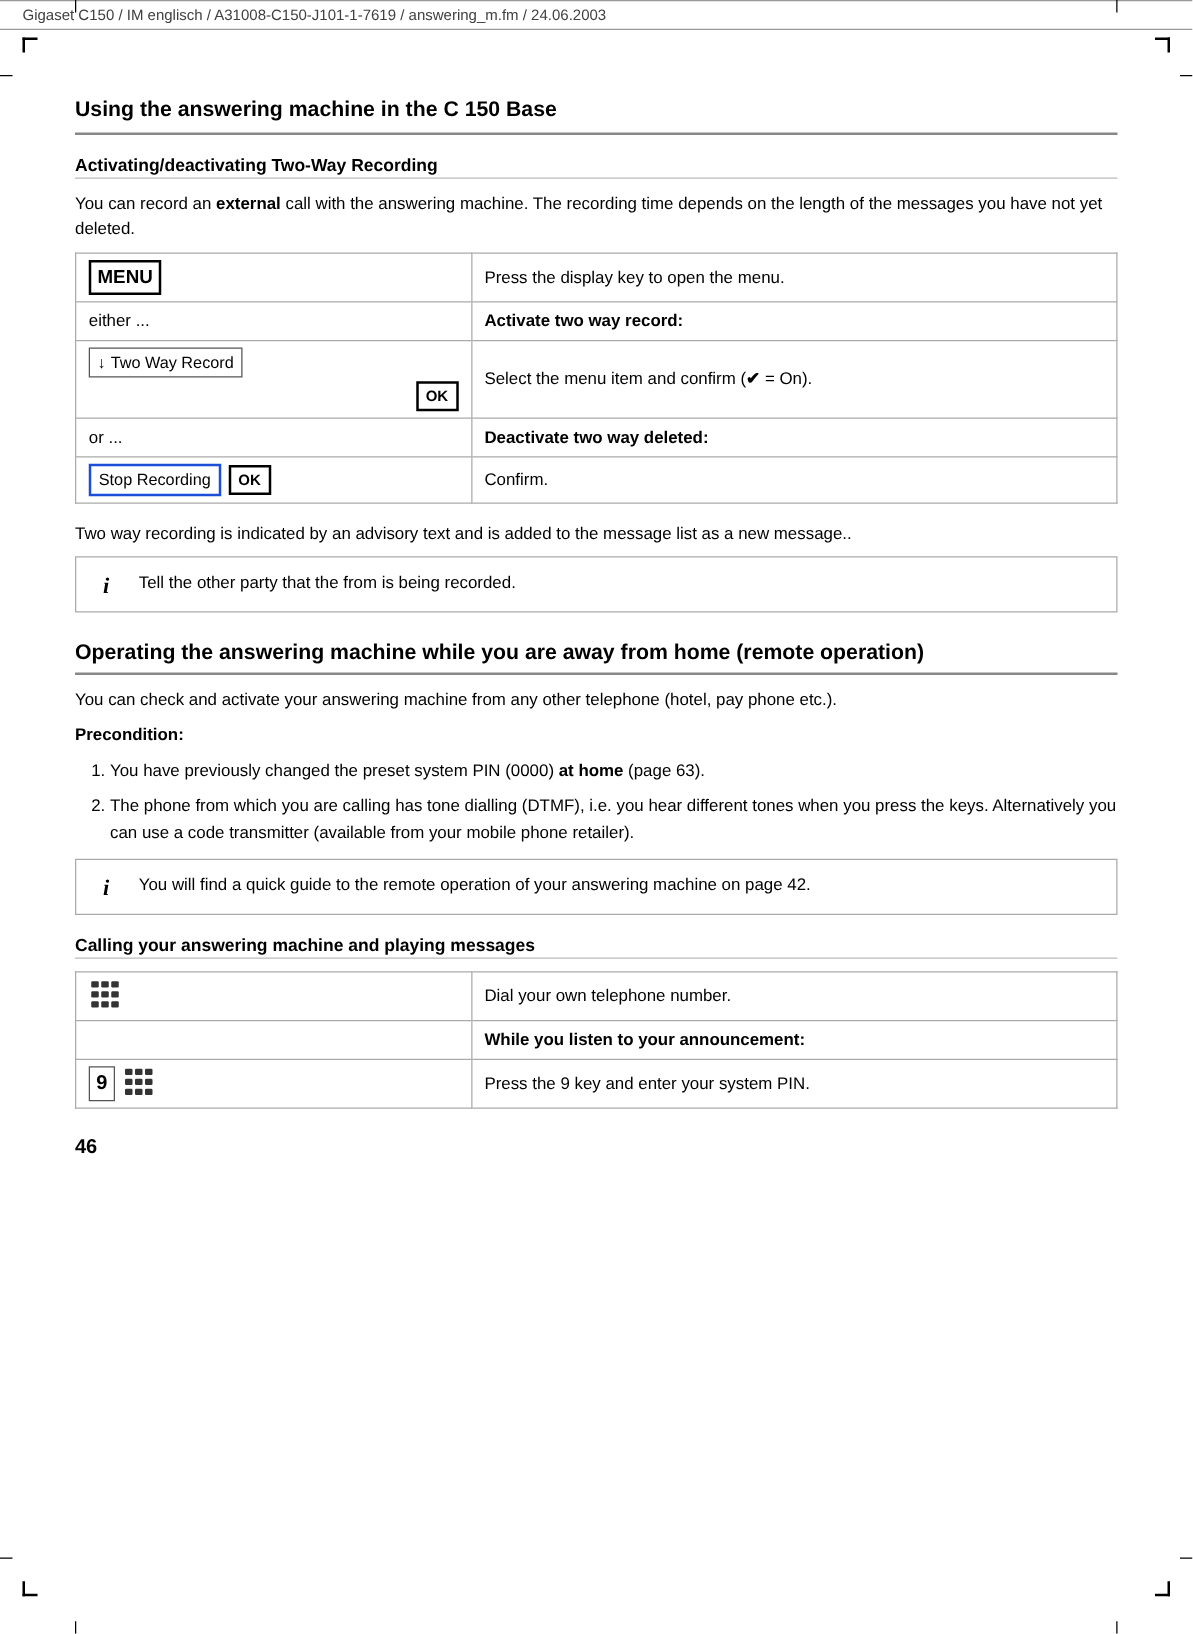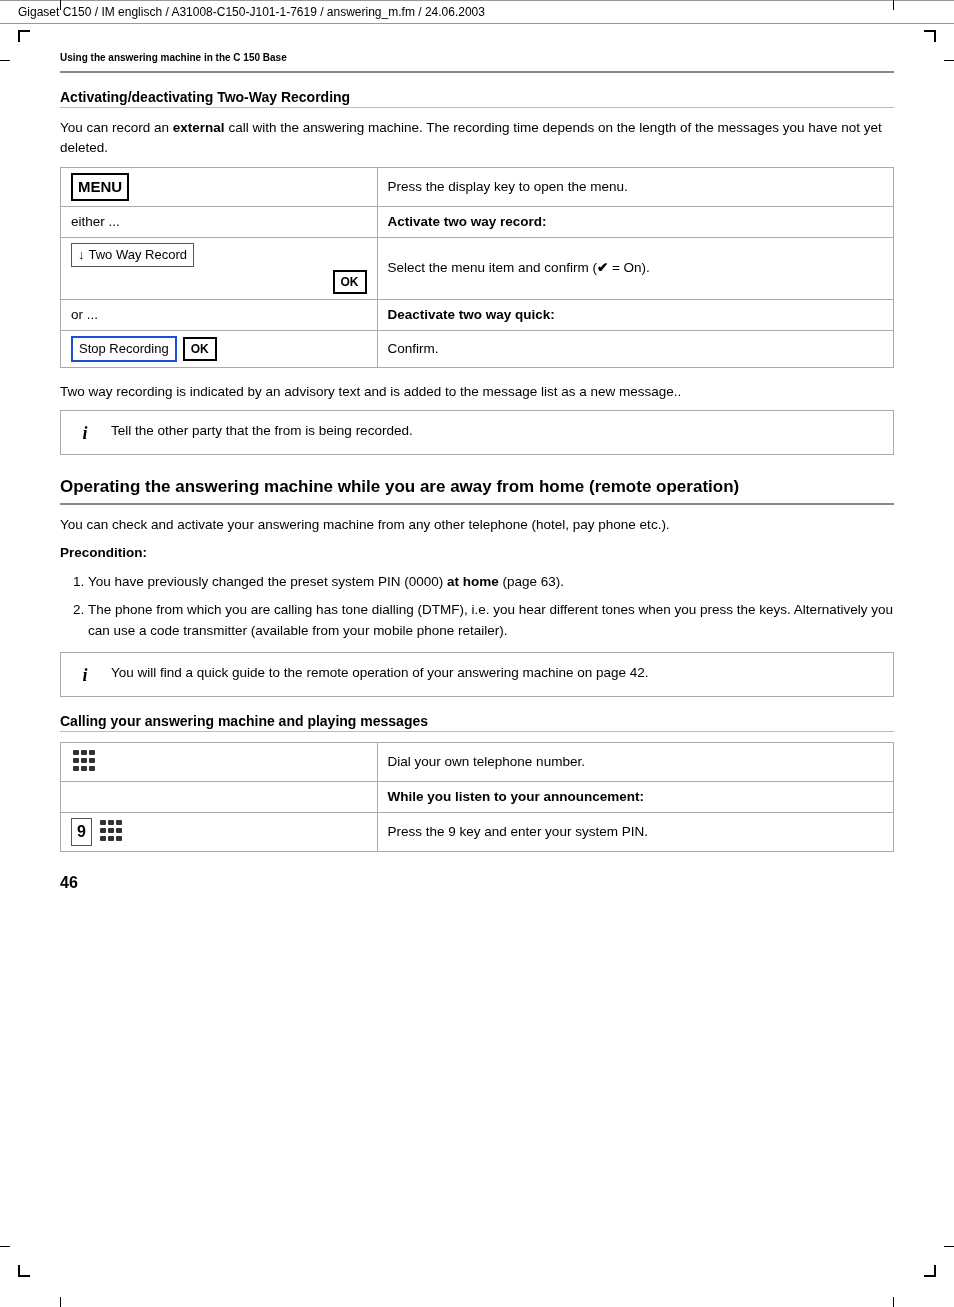--- a/index.html
+++ b/index.html
@@ -12,21 +12,21 @@
       min-height: 1307px;
       position: relative;
     }
 
     
     .header-bar {
       border-top: 1px solid #999;
       border-bottom: 1px solid #999;
       padding: 4px 18px;
       font-size: 12px;
-      color: #000000;
+      color: #404040;
       display: flex;
       align-items: center;
     }
 
     
     .corner-tl, .corner-tr, .corner-bl, .corner-br {
       position: absolute;
       width: 12px;
       height: 12px;
     }
@@ -48,24 +48,24 @@
     .tick-left-bottom { bottom: 60px; left: 0; height: 1px; width: 10px; background: #000; position: absolute; }
     .tick-right-top { top: 60px; right: 0; height: 1px; width: 10px; background: #000; position: absolute; }
     .tick-right-bottom { bottom: 60px; right: 0; height: 1px; width: 10px; background: #000; position: absolute; }
 
     .content {
       padding: 20px 60px 40px 60px;
     }
 
     
     .section-title {
-      font-size: 10px;
+      font-size: 17px;
       font-weight: bold;
       margin-bottom: 8px;
-      margin-top: 8px;
+      margin-top: 34px;
     }
 
     .section-rule {
       border: none;
       border-top: 2px solid #888;
       margin-bottom: 10px;
     }
     .section-rule-thin {
       border: none;
       border-top: 1px solid #bbb;
@@ -285,21 +285,21 @@
         <td class="right-cell">
           <span>Select the menu item and confirm (</span><span class="bold">✔</span><span> = On).</span>
         </td>
       </tr>
 
       <tr>
         <td class="left-cell">
           <span>or ...</span>
         </td>
         <td class="right-cell">
-          <span class="bold">Deactivate two way quick:</span>
+          <span class="bold">Deactivate two way deleted:</span>
         </td>
       </tr>
 
       <tr>
         <td class="left-cell">
           <div class="stop-rec-row">
             <span class="stop-rec-box">Stop Recording</span>
             <span class="key-ok">OK</span>
           </div>
         </td>

